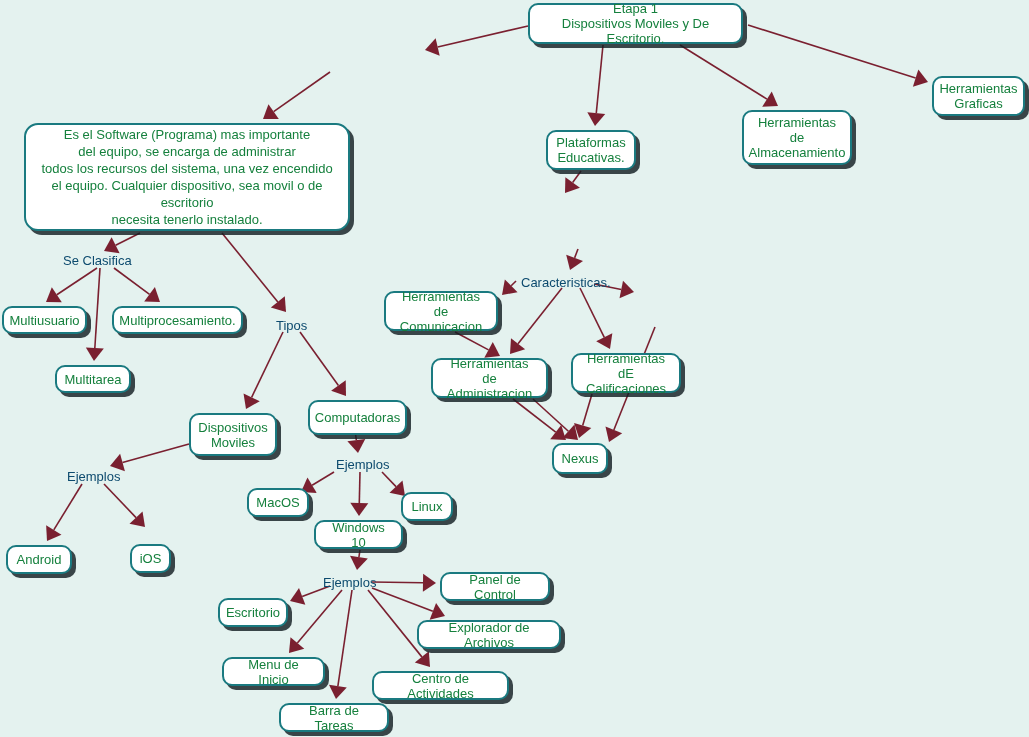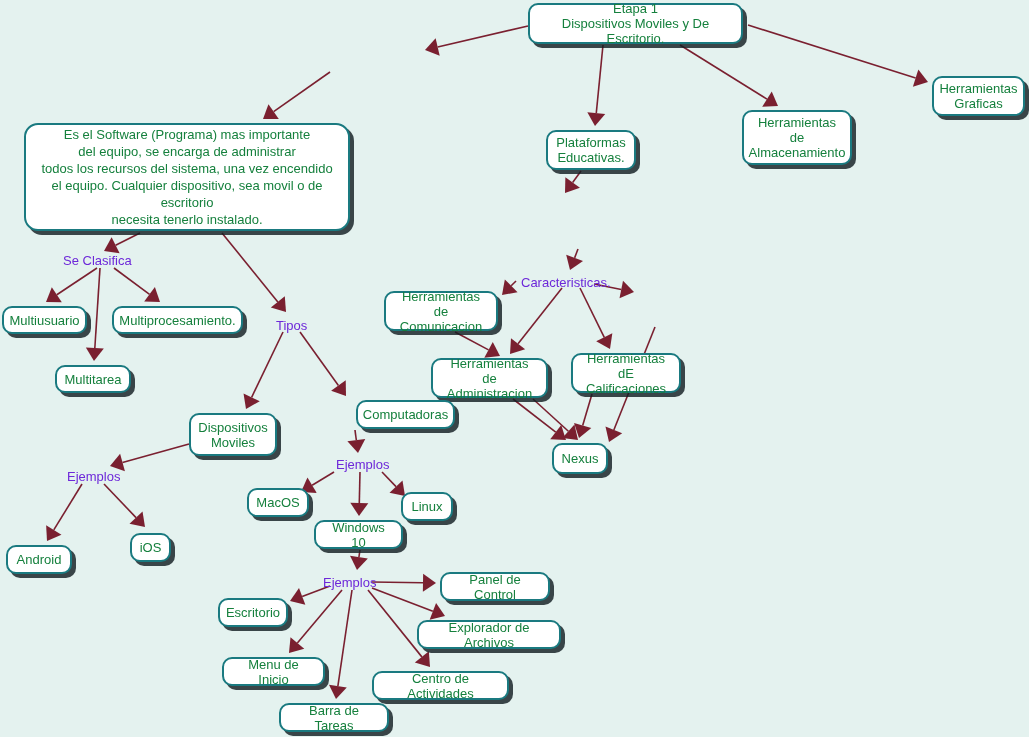--- a/index.html
+++ b/index.html
@@ -43,21 +43,21 @@
   }
   .node.big {
     border-radius: 14px;
     font-size: 13px;
     line-height: 17px;
   }
   .link-label {
     position: absolute;
     font-size: 13px;
     line-height: 15px;
-    color: #6d28d9;
+    color: #0c4a6e;
     background: transparent;
     white-space: nowrap;
     z-index: 2;
   }
 </style>
 </head>
 <body>
 
 <div id="canvas">
   <svg id="edges" viewBox="0 0 1029 737" width="1029" height="737" xmlns="http://www.w3.org/2000/svg">
@@ -234,26 +234,26 @@
     <div class="node" style="left: 112px; top: 306px; width: 131px; height: 28px;">Multiprocesamiento.</div>
     <div class="node" style="left: 384px; top: 291px; width: 114px; height: 40px;">Herramientas
 de Comunicacion</div>
     <div class="node" style="left: 571px; top: 353px; width: 110px; height: 40px;">Herramientas
 dE Calificaciones</div>
     <div class="node" style="left: 431px; top: 358px; width: 117px; height: 40px;">Herramientas
 de Administracion</div>
     <div class="node" style="left: 55px; top: 365px; width: 76px; height: 28px;">Multitarea</div>
     <div class="node" style="left: 189px; top: 413px; width: 88px; height: 43px;">Dispositivos
 Moviles</div>
-    <div class="node" style="left: 308px; top: 400px; width: 99px; height: 29px; margin-left: 48px;">Computadoras</div>
+    <div class="node" style="left: 308px; top: 400px; width: 99px; height: 35px;">Computadoras</div>
     <div class="node" style="left: 552px; top: 443px; width: 56px; height: 31px;">Nexus</div>
     <div class="node" style="left: 247px; top: 488px; width: 62px; height: 29px;">MacOS</div>
     <div class="node" style="left: 401px; top: 492px; width: 52px; height: 29px;">Linux</div>
     <div class="node" style="left: 314px; top: 520px; width: 89px; height: 29px;">Windows 10</div>
-    <div class="node" style="left: 130px; top: 533px; width: 41px; height: 29px;">iOS</div>
+    <div class="node" style="left: 130px; top: 544px; width: 41px; height: 29px;">iOS</div>
     <div class="node" style="left: 6px; top: 545px; width: 66px; height: 29px;">Android</div>
     <div class="node" style="left: 440px; top: 572px; width: 110px; height: 29px;">Panel de Control</div>
     <div class="node" style="left: 218px; top: 598px; width: 70px; height: 29px;">Escritorio</div>
     <div class="node" style="left: 417px; top: 620px; width: 144px; height: 29px;">Explorador de Archivos</div>
     <div class="node" style="left: 222px; top: 657px; width: 103px; height: 29px;">Menu de Inicio</div>
     <div class="node" style="left: 372px; top: 671px; width: 137px; height: 29px;">Centro de Actividades</div>
     <div class="node" style="left: 279px; top: 703px; width: 110px; height: 29px;">Barra de Tareas</div>
   </div>
 
 </body></html>

